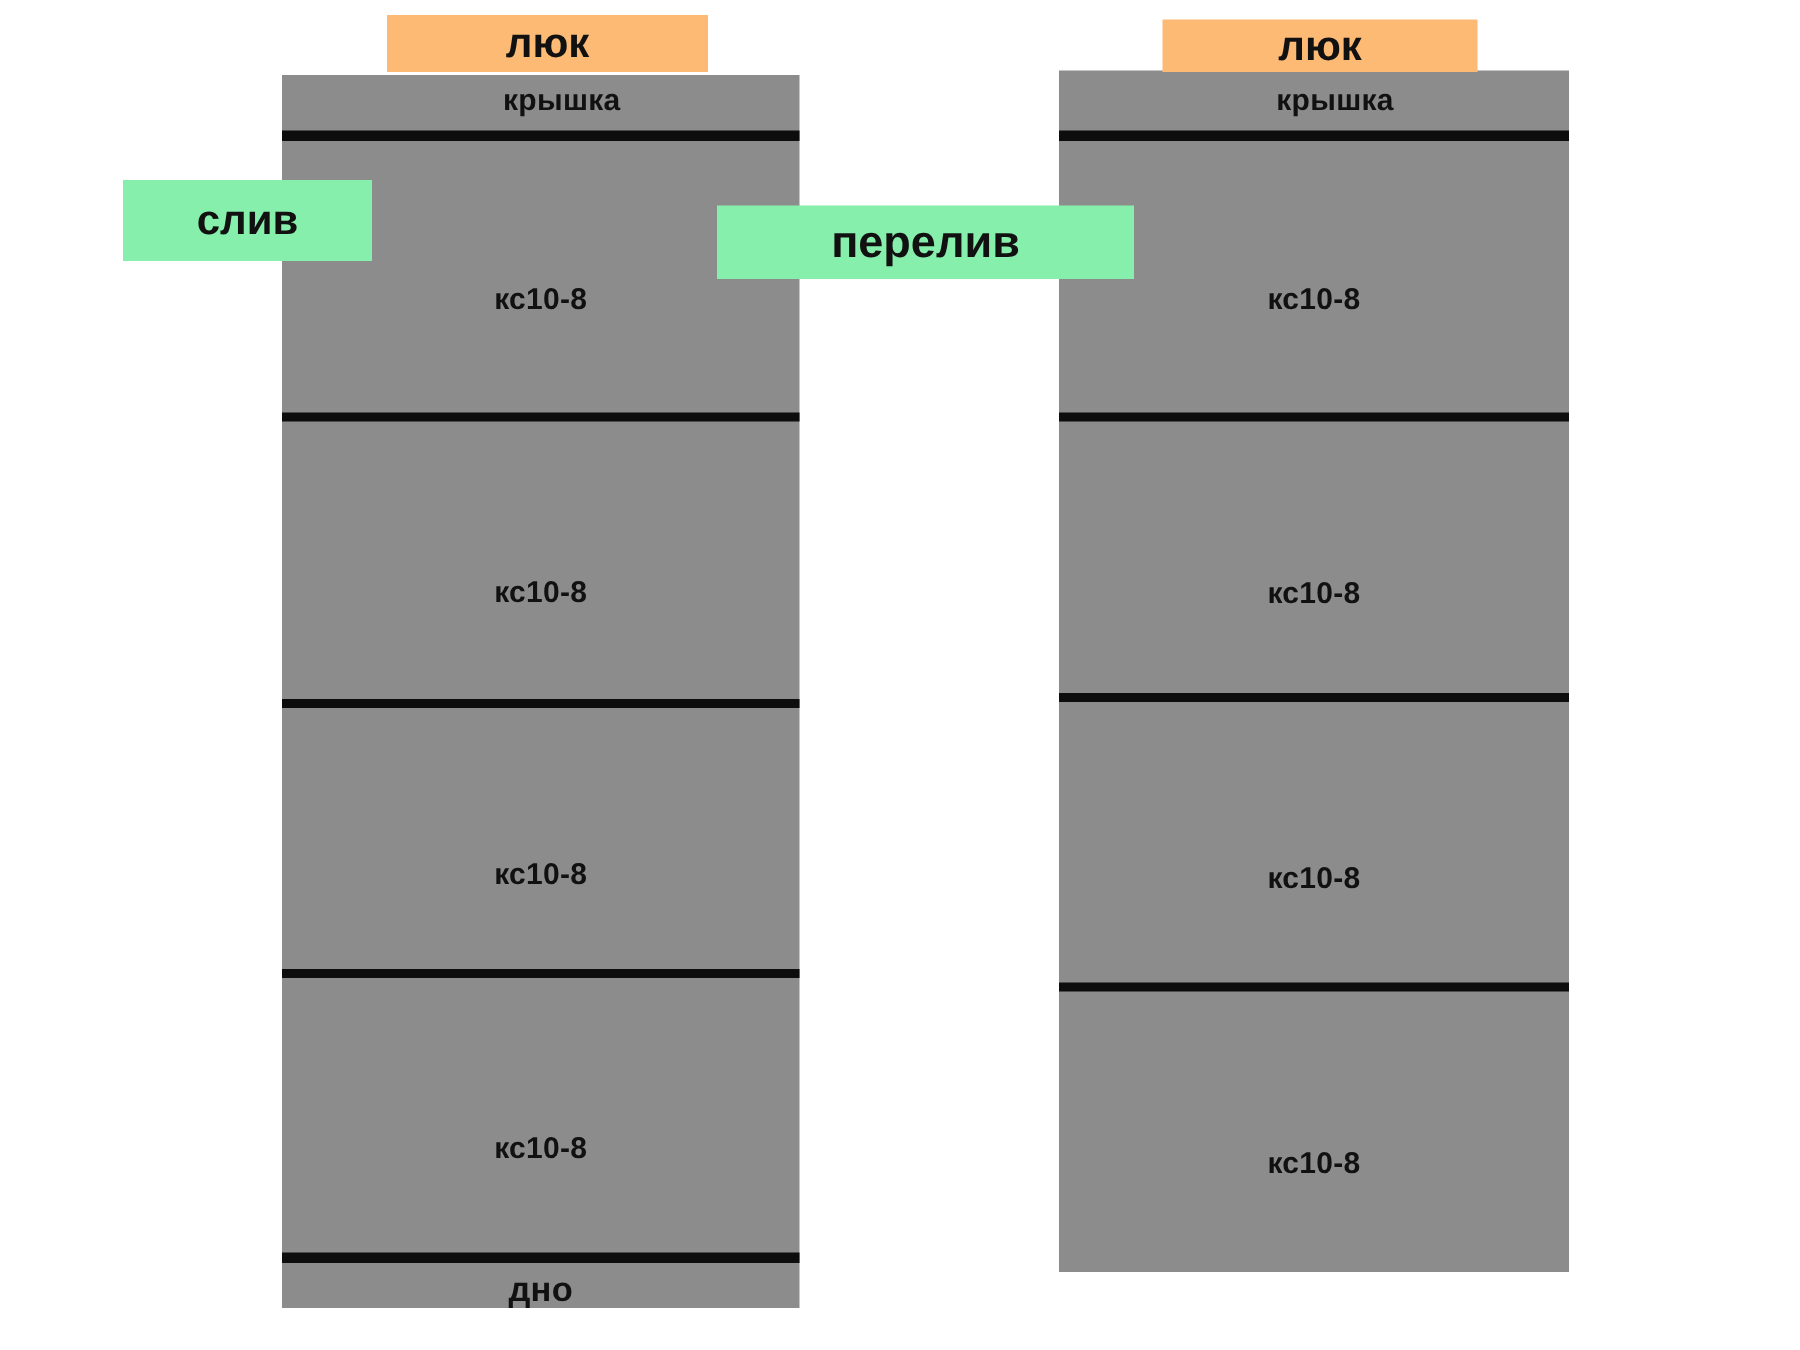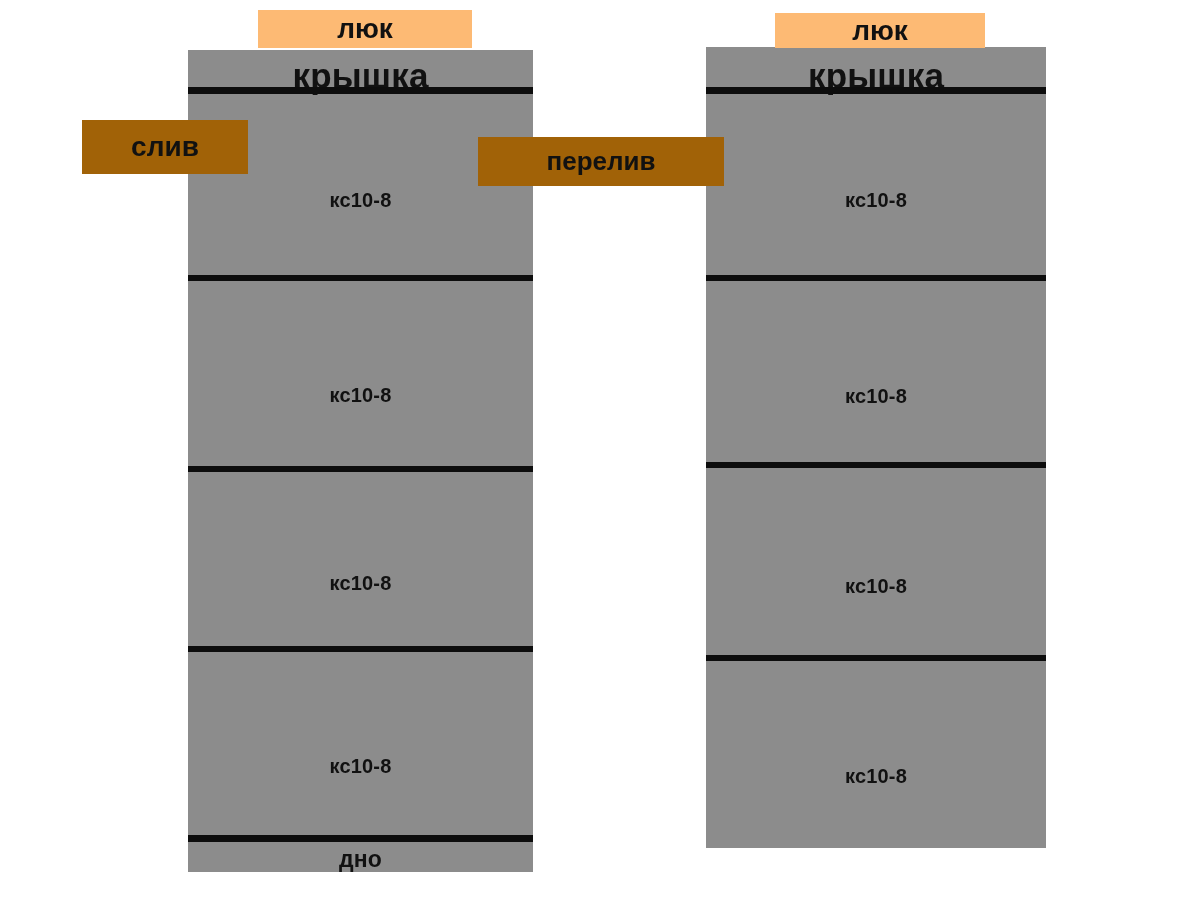--- a/index.html
+++ b/index.html
@@ -34,21 +34,21 @@
     position: absolute;
     width: 100%;
     left: 0;
     text-align: center;
     color: #111111;
     font-weight: bold;
     font-size: 20px;
     letter-spacing: 0.2px;
     white-space: nowrap;
   }
-  .lid-label   { font-size: 35px; }
+  .lid-label   { font-size: 20px; padding-left: 14px; }
   .bottom-label{ font-size: 23px; }
 
   
   .divider {
     position: absolute;
     background: #0d0d0d;
     height: 7px;
   }
   .divider.thin { height: 6px; }
 
@@ -63,31 +63,31 @@
     font-weight: bold;
     font-size: 28px;
     box-sizing: border-box;
   }
   #hatch-left  { left: 258px; top: 10px; width: 214px; height: 38px; }
   #hatch-right { left: 775px; top: 13px; width: 210px; height: 35px; }
 
   
   .pipe-box {
     position: absolute;
-    background: #a16207;
+    background: #86efac;
     display: flex;
     align-items: center;
     justify-content: center;
     color: #111111;
     font-weight: bold;
     font-size: 28px;
     box-sizing: border-box;
   }
   #pipe-drain    { left: 82px;  top: 120px; width: 166px; height: 54px; }
-  #pipe-overflow { left: 478px; top: 137px; width: 246px; height: 49px; font-size: 26px; }
+  #pipe-overflow { left: 478px; top: 137px; width: 278px; height: 49px; font-size: 30px; }
 </style>
 </head>
 <body>
 
 <div id="stage">
 
   <div class="tank" id="tank-left">
 
     <div class="section-label lid-label" style="top: 6px;">крышка</div>
 

